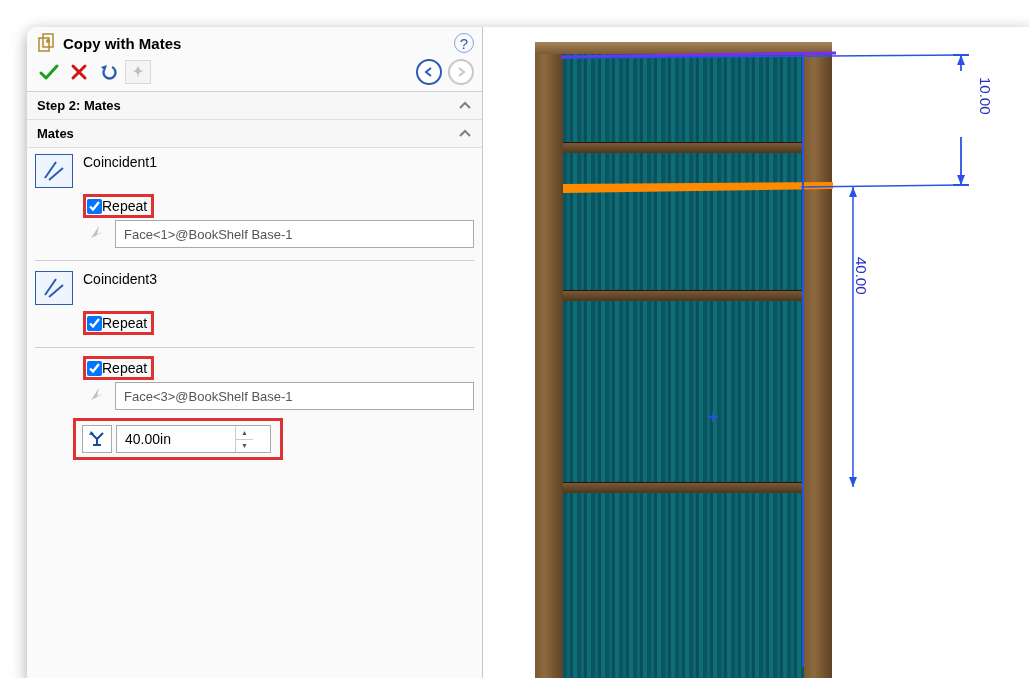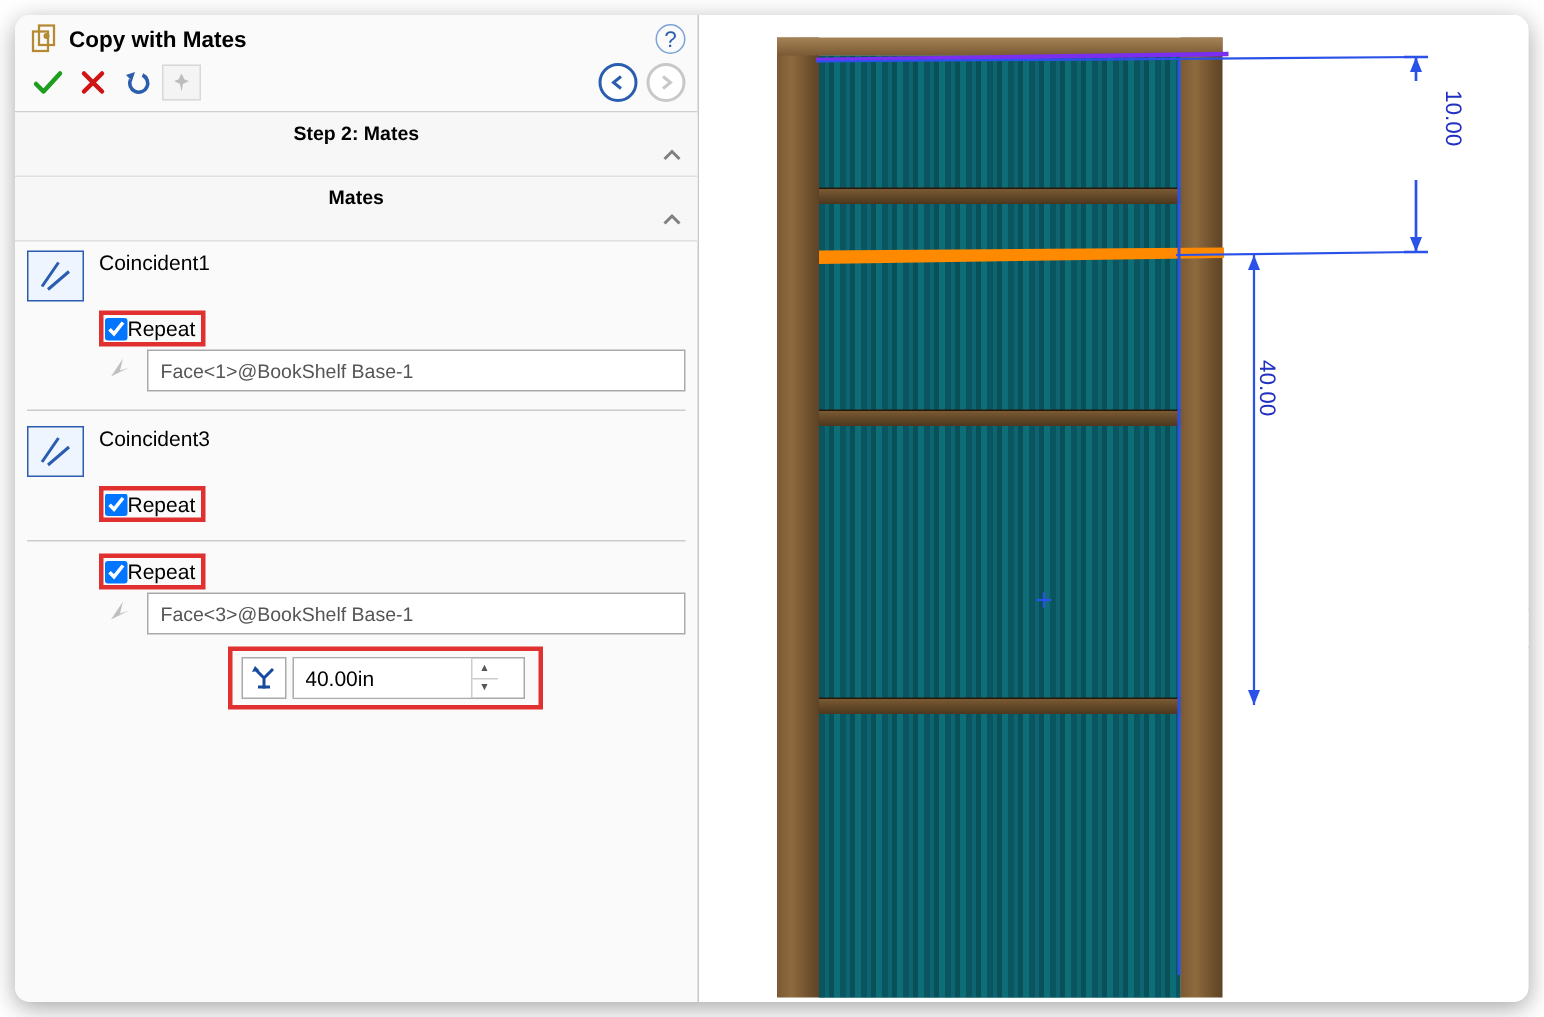--- a/index.html
+++ b/index.html
@@ -5,21 +5,21 @@
   * { box-sizing: border-box; margin: 0; padding: 0; }
   body {
     font-family: "Segoe UI", Tahoma, sans-serif;
     font-size: 13px;
     background: #fff;
     color: #000;
     overflow: hidden;
   }
   .outer {
     width: 1029px; height: 678px;
-    padding: 10px;
+    padding: 27px;
     position: relative;
   }
   .window {
     width: 1009px; height: 658px;
     background: #fff;
     border-radius: 10px;
     box-shadow: 0 4px 16px rgba(0,0,0,0.35);
     overflow: hidden;
     display: flex;
     position: relative;
@@ -64,21 +64,20 @@
   .nav-btns { margin-left:auto; display:flex; gap:6px; }
   .nav-btn { width:26px; height:26px; border:2px solid #2a5db0; border-radius:13px; display:flex; align-items:center; justify-content:center; color:#2a5db0; background:#fff; }
   .nav-btn.disabled { border-color:#c8c8c8; color:#c8c8c8; }
 
   
   .section-head {
     display:flex; align-items:center;
     padding: 6px 10px;
     border-bottom: 1px solid #e0e0e0;
     background:#f7f7f7;
-    flex-direction:column;
   }
   .section-head .title { font-weight:700; }
   .chev { margin-left:auto; color:#808080; }
 
   .status-msg {
     margin: 4px 10px;
     padding: 10px 8px;
     background: #6ae846;
     font-weight:700;
     line-height:1.35;
@@ -131,21 +130,20 @@
     padding: 3px 8px;
     color:#555;
     font-size:13px;
   }
 
   .mate-sep { border-top:1px solid #ccc; margin: 12px 0 8px 0; }
 
   .dist-row {
     display:flex; align-items:center;
     margin: 8px 0 0 38px;
-    justify-content: center;
   }
   .dist-icon {
     width: 30px; height: 28px;
     border:1px solid #aaa;
     background:#fff;
     display:flex; align-items:center; justify-content:center;
     margin-right: 4px;
   }
   .dist-input-wrap {
     display:flex; align-items:stretch;

